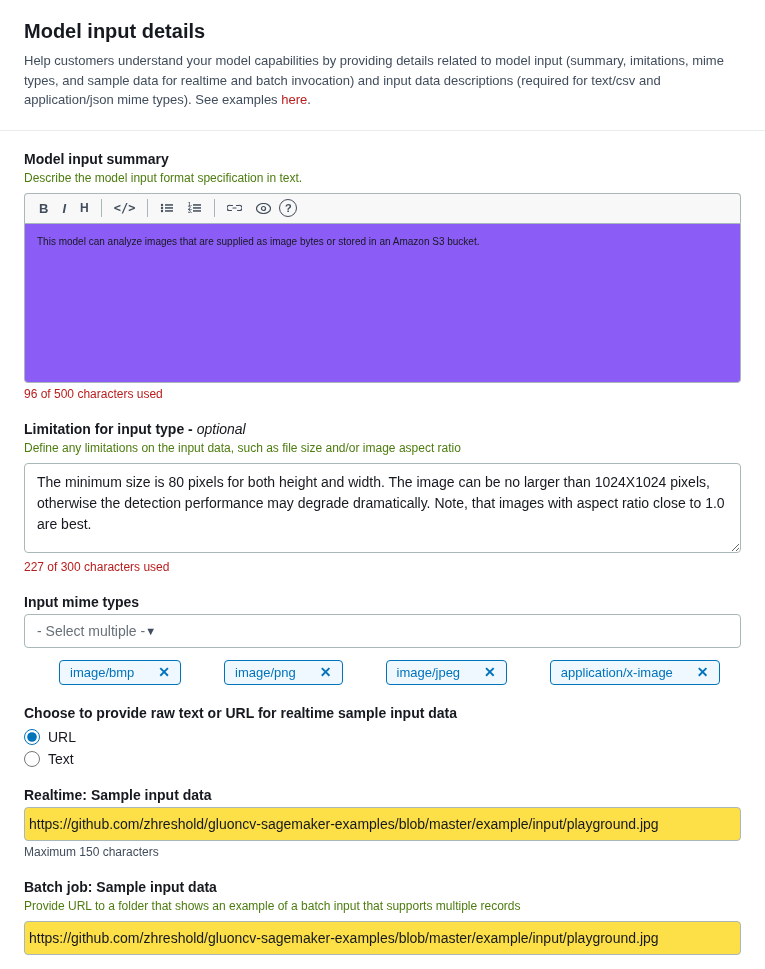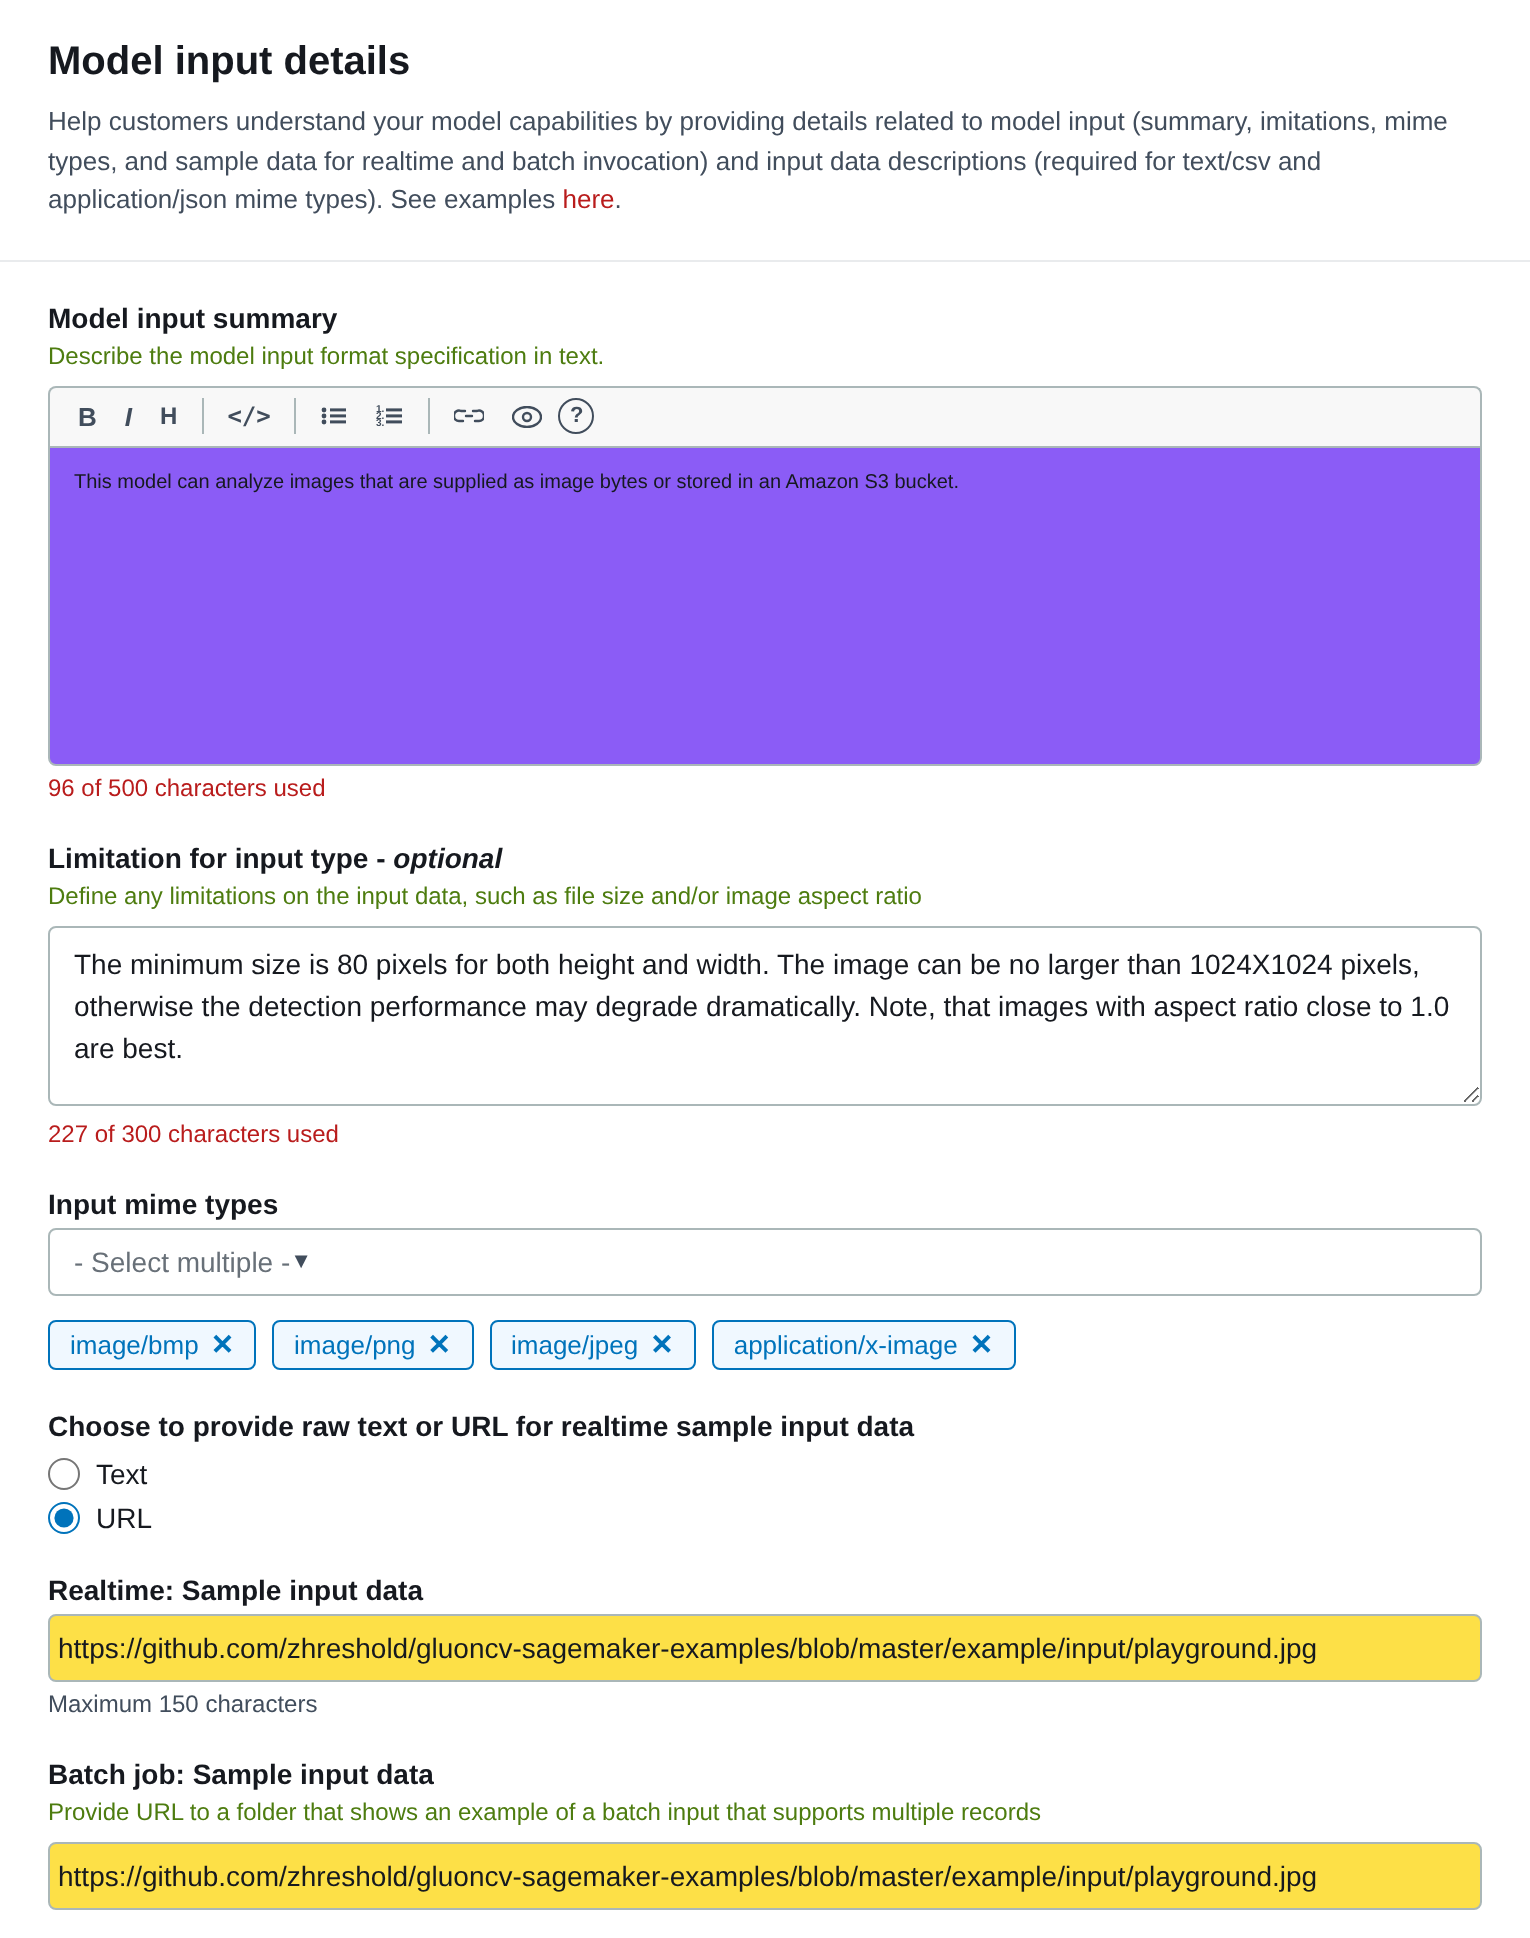--- a/index.html
+++ b/index.html
@@ -126,27 +126,28 @@
     }
     .mime-tags-row {
       display: flex;
       flex-wrap: wrap;
       gap: 8px;
       margin-bottom: 20px;
     }
     .mime-tag {
       display: flex;
       align-items: center;
-      gap: 6px;
+      gap: 24px;
       border: 1px solid #0073bb;
       border-radius: 4px;
       padding: 4px 10px;
       font-size: 13px;
       color: #0073bb;
       background: #f0f8ff;
+      margin-left: 35px;
     }
     .mime-tag-remove {
       cursor: pointer;
       font-size: 14px;
       color: #0073bb;
       font-weight: 700;
       line-height: 1;
     }
     .radio-group-label {
       font-size: 14px;
@@ -183,21 +184,21 @@
     .field-hint {
       font-size: 12px;
       color: #414d5c;
       margin-top: 4px;
     }
     .section-block {
       margin-bottom: 20px;
     }
     .optional-label {
       font-style: italic;
-      font-weight: 700;
+      font-weight: 400;
     }
   </style>
 </head>
 <body>
 
 <div class="page-container">
 
   <h1 class="page-title">Model input details</h1>
   <p class="page-description">
     <span>Help customers understand your model capabilities by providing details related to model input (summary, imitations, mime types, and sample data for realtime and batch invocation) and input data descriptions (required for text/csv and application/json mime types). See examples</span>
@@ -297,26 +298,26 @@
       <div class="mime-tag">
         <span>application/x-image</span>
         <span class="mime-tag-remove">✕</span>
       </div>
     </div>
   </div>
 
   <div class="section-block">
     <div class="radio-group-label">Choose to provide raw text or URL for realtime sample input data</div>
     <label class="radio-option">
+      <input type="radio" name="sample_choice" checked="" style="">
+      <span class="radio-label">URL</span>
+    </label>
+    <label class="radio-option">
       <input type="radio" name="sample_choice" style="">
       <span class="radio-label">Text</span>
-    </label>
-    <label class="radio-option">
-      <input type="radio" name="sample_choice" checked="" style="">
-      <span class="radio-label">URL</span>
     </label>
   </div>
 
   <div class="section-block">
     <div class="section-label">Realtime: Sample input data</div>
     <input type="text" class="text-field-input" value="https://github.com/zhreshold/gluoncv-sagemaker-examples/blob/master/example/input/playground.jpg" style="">
     <div class="field-hint">Maximum 150 characters</div>
   </div>
 
   <div class="section-block">

